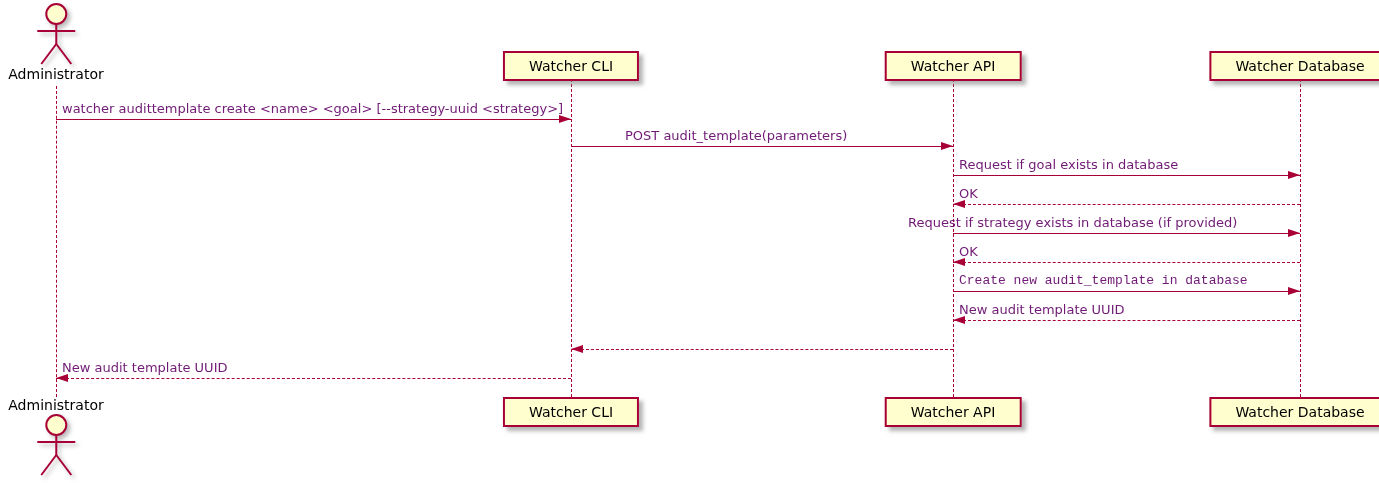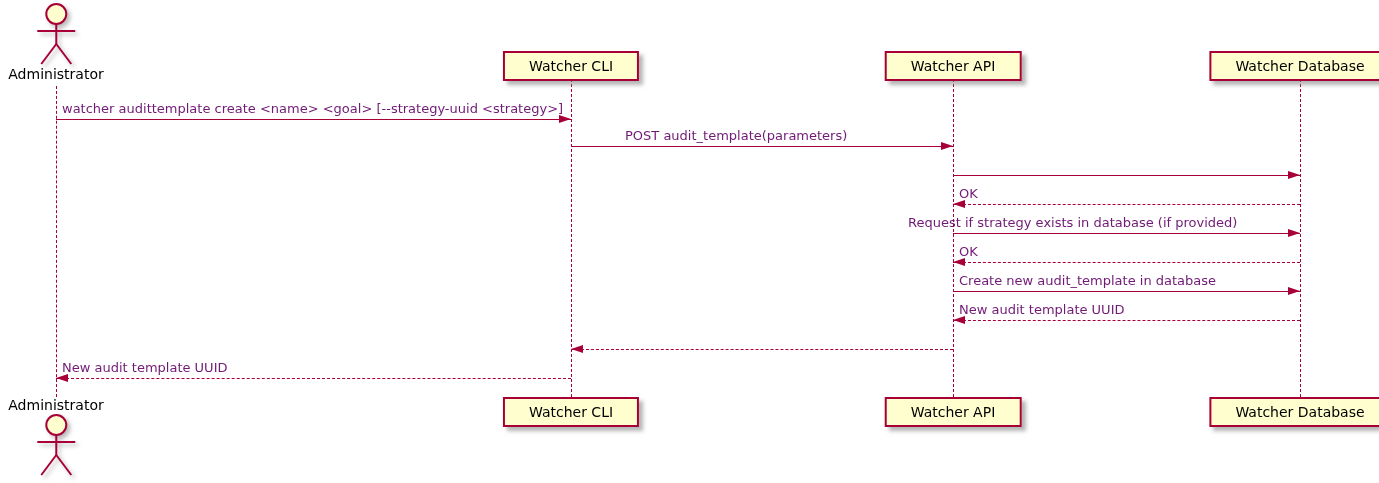--- a/index.html
+++ b/index.html
@@ -109,32 +109,33 @@
     <div class="participant-box" style="left: 1300px; top: 51px;">Watcher Database</div>
     <div class="participant-box" style="left: 1300px; top: 397px;">Watcher Database</div>
     <div class="msg-line solid" style="left: 56px; top: 119px; width: 515px;"></div>
     <div class="arrow-head right" style="top: 115px; left: 559px;"></div>
     <div class="msg-label" style="left: 62px; top: 101px;">watcher audittemplate create &lt;name&gt; &lt;goal&gt; [--strategy-uuid &lt;strategy&gt;]</div>
     <div class="msg-line solid" style="left: 571px; top: 146px; width: 382px;"></div>
     <div class="arrow-head right" style="top: 142px; left: 941px;"></div>
     <div class="msg-label" style="left: 577px; top: 128px; margin-left: 48px;">POST audit_template(parameters)</div>
     <div class="msg-line solid" style="left: 953px; top: 175px; width: 347px;"></div>
     <div class="arrow-head right" style="top: 171px; left: 1288px;"></div>
+    <div class="msg-label" style="left: 959px; top: 157px;">Request if goal exists in database</div>
     <div class="msg-line dashed" style="left: 953px; top: 204px; width: 347px;"></div>
     <div class="arrow-head left" style="top: 200px; left: 953px;"></div>
     <div class="msg-label" style="left: 959px; top: 186px;">OK</div>
     <div class="msg-line solid" style="left: 953px; top: 233px; width: 347px;"></div>
     <div class="arrow-head right" style="top: 229px; left: 1288px;"></div>
     <div class="msg-label" style="left: 908px; top: 215px;">Request if strategy exists in database (if provided)</div>
     <div class="msg-line dashed" style="left: 953px; top: 262px; width: 347px;"></div>
     <div class="arrow-head left" style="top: 258px; left: 953px;"></div>
     <div class="msg-label" style="left: 959px; top: 244px;">OK</div>
     <div class="msg-line solid" style="left: 953px; top: 291px; width: 347px;"></div>
     <div class="arrow-head right" style="top: 287px; left: 1288px;"></div>
-    <div class="msg-label" style="left: 959px; top: 273px;">Create new audit_template in database</div>
+    <div class="msg-label" style="left: 959px; top: 273px; font-family: Liberation Mono, monospace;">Create new audit_template in database</div>
     <div class="msg-line dashed" style="left: 953px; top: 320px; width: 347px;"></div>
     <div class="arrow-head left" style="top: 316px; left: 953px;"></div>
     <div class="msg-label" style="left: 959px; top: 302px;">New audit template UUID</div>
     <div class="msg-line dashed" style="left: 571px; top: 349px; width: 382px;"></div>
     <div class="arrow-head left" style="top: 345px; left: 571px;"></div>
     <div class="msg-line dashed" style="left: 56px; top: 378px; width: 515px;"></div>
     <div class="arrow-head left" style="top: 374px; left: 56px;"></div>
     <div class="msg-label" style="left: 62px; top: 360px;">New audit template UUID</div>
   </div>
 

